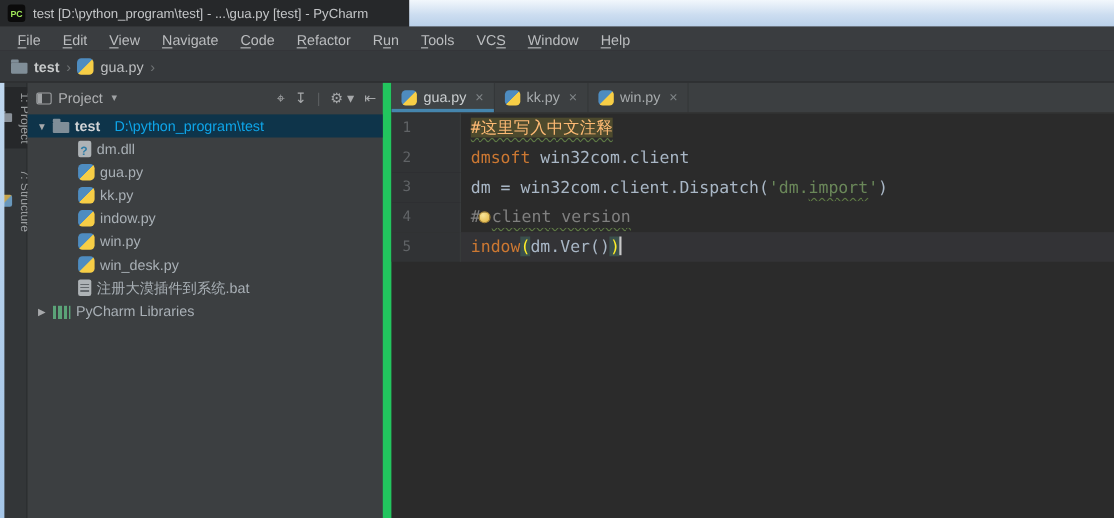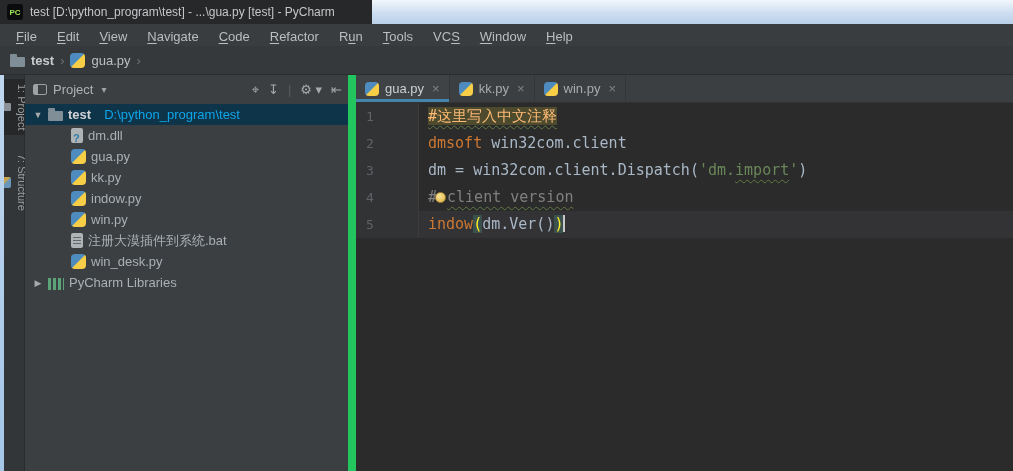--- a/index.html
+++ b/index.html
@@ -199,26 +199,26 @@
           </div>
           <div class="tree-row">
             <span class="ticon icon-python"></span>
             <span class="tree-label">indow.py</span>
           </div>
           <div class="tree-row">
             <span class="ticon icon-python"></span>
             <span class="tree-label">win.py</span>
           </div>
           <div class="tree-row">
+            <span class="ticon icon-python"></span>
+            <span class="tree-label">win_desk.py</span>
+          </div>
+          <div class="tree-row">
             <span class="ticon icon-page icon-bat"></span>
             <span class="tree-label">注册大漠插件到系统.bat</span>
-          </div>
-          <div class="tree-row">
-            <span class="ticon icon-python"></span>
-            <span class="tree-label">win_desk.py</span>
           </div>
           <div class="tree-row root">
             <span class="tree-arrow">▶</span>
             <span class="ticon icon-lib"></span>
             <span class="tree-label">PyCharm Libraries</span>
           </div>
         </div>
     </div>
 
     <div class="editor">

